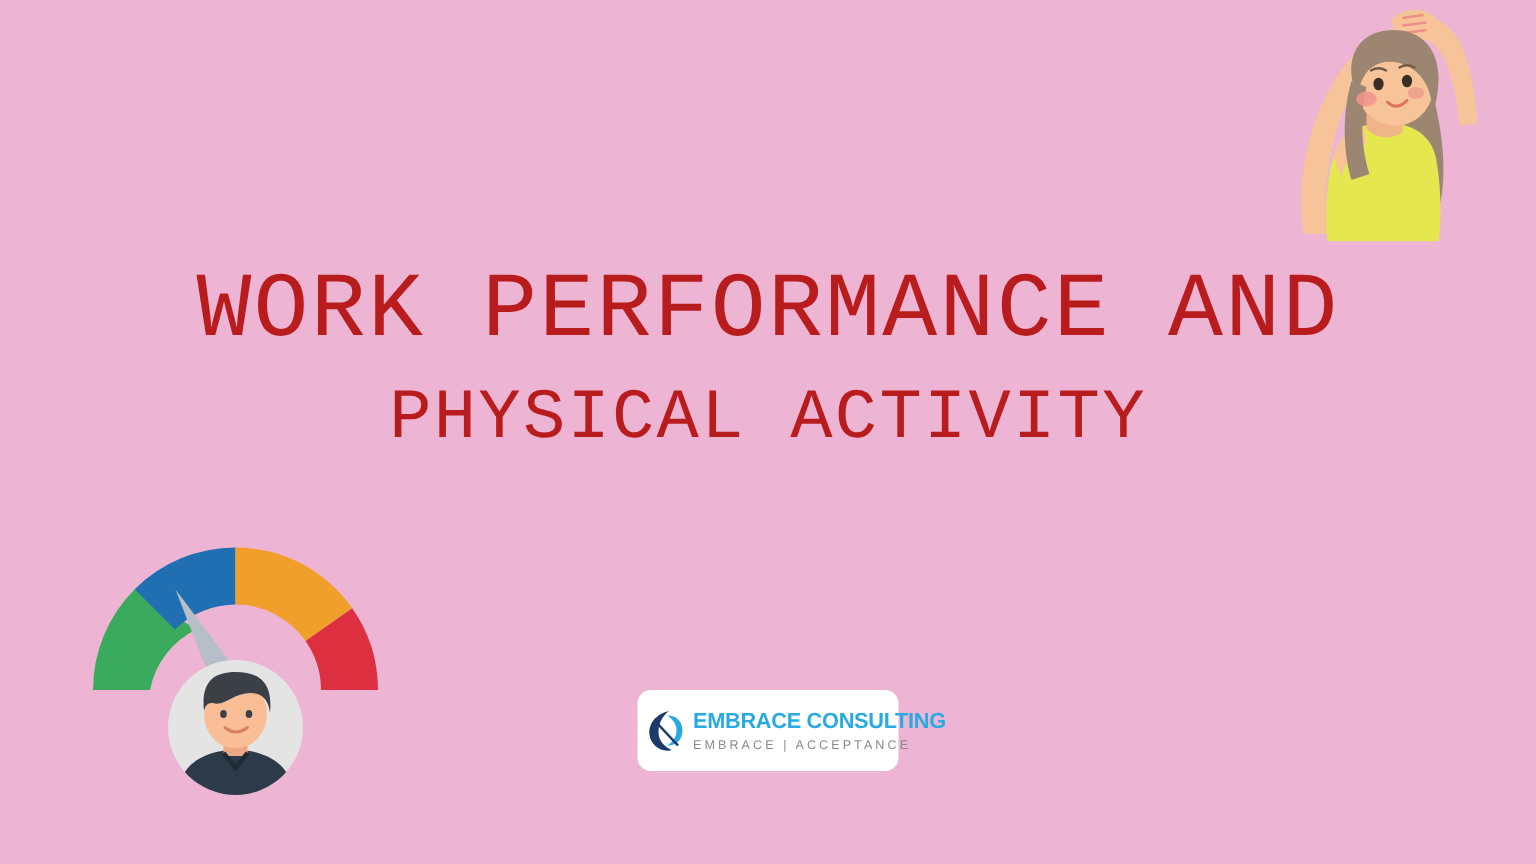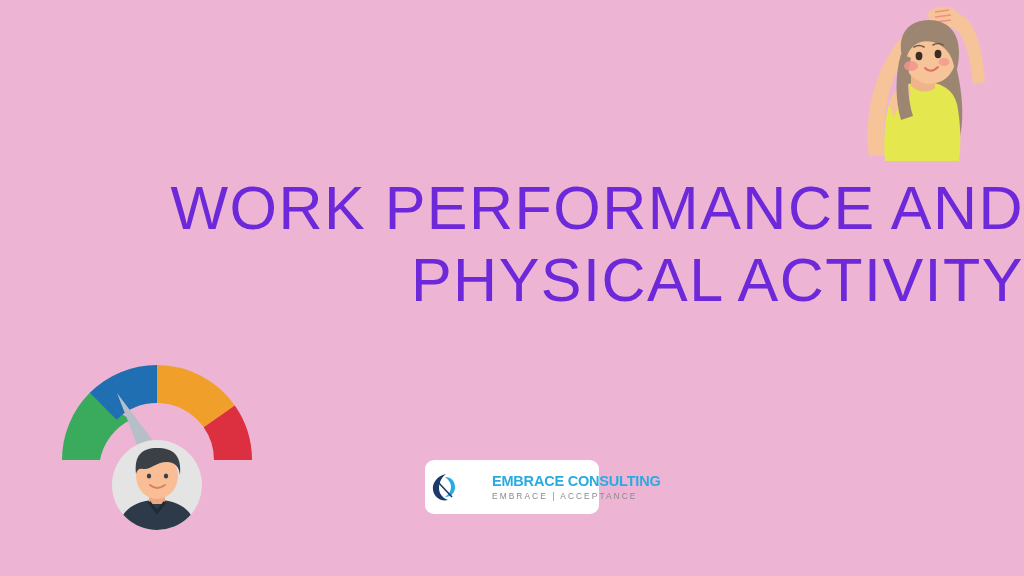--- a/index.html
+++ b/index.html
@@ -22,31 +22,30 @@
 
   
   #title-block {
     position: absolute;
     left: 0;
     top: 172px;
     width: 1024px;
     text-align: center;
   }
   .title-line {
-    font-family: Liberation Sans, sans-serif;
+    font-family: Liberation Mono, monospace;
     font-weight: 400;
-    color: #6d28d9;
+    color: #b91c1c;
     font-size: 61px;
     line-height: 72px;
     letter-spacing: 1.5px;
     white-space: nowrap;
-    text-align: right;
   }
   #title-line-1 { font-size: 61px; }
-  #title-line-2 { font-size: 61px; }
+  #title-line-2 { font-size: 47px; }
 
   
   #gauge {
     position: absolute;
     left: 55px;
     top: 352px;
     width: 205px;
     height: 190px;
   }
   #gauge svg { display: block; }
@@ -67,21 +66,20 @@
     left: 425px;
     top: 460px;
     width: 174px;
     height: 54px;
     background: #FFFFFF;
     border-radius: 9px;
     display: flex;
     align-items: center;
     padding: 0 7px;
     box-sizing: border-box;
-    gap: 30px;
   }
   #logo-mark {
     width: 27px;
     height: 30px;
     flex: 0 0 auto;
     margin-right: 3px;
   }
   #logo-mark svg { display: block; }
   #logo-text {
     display: flex;

